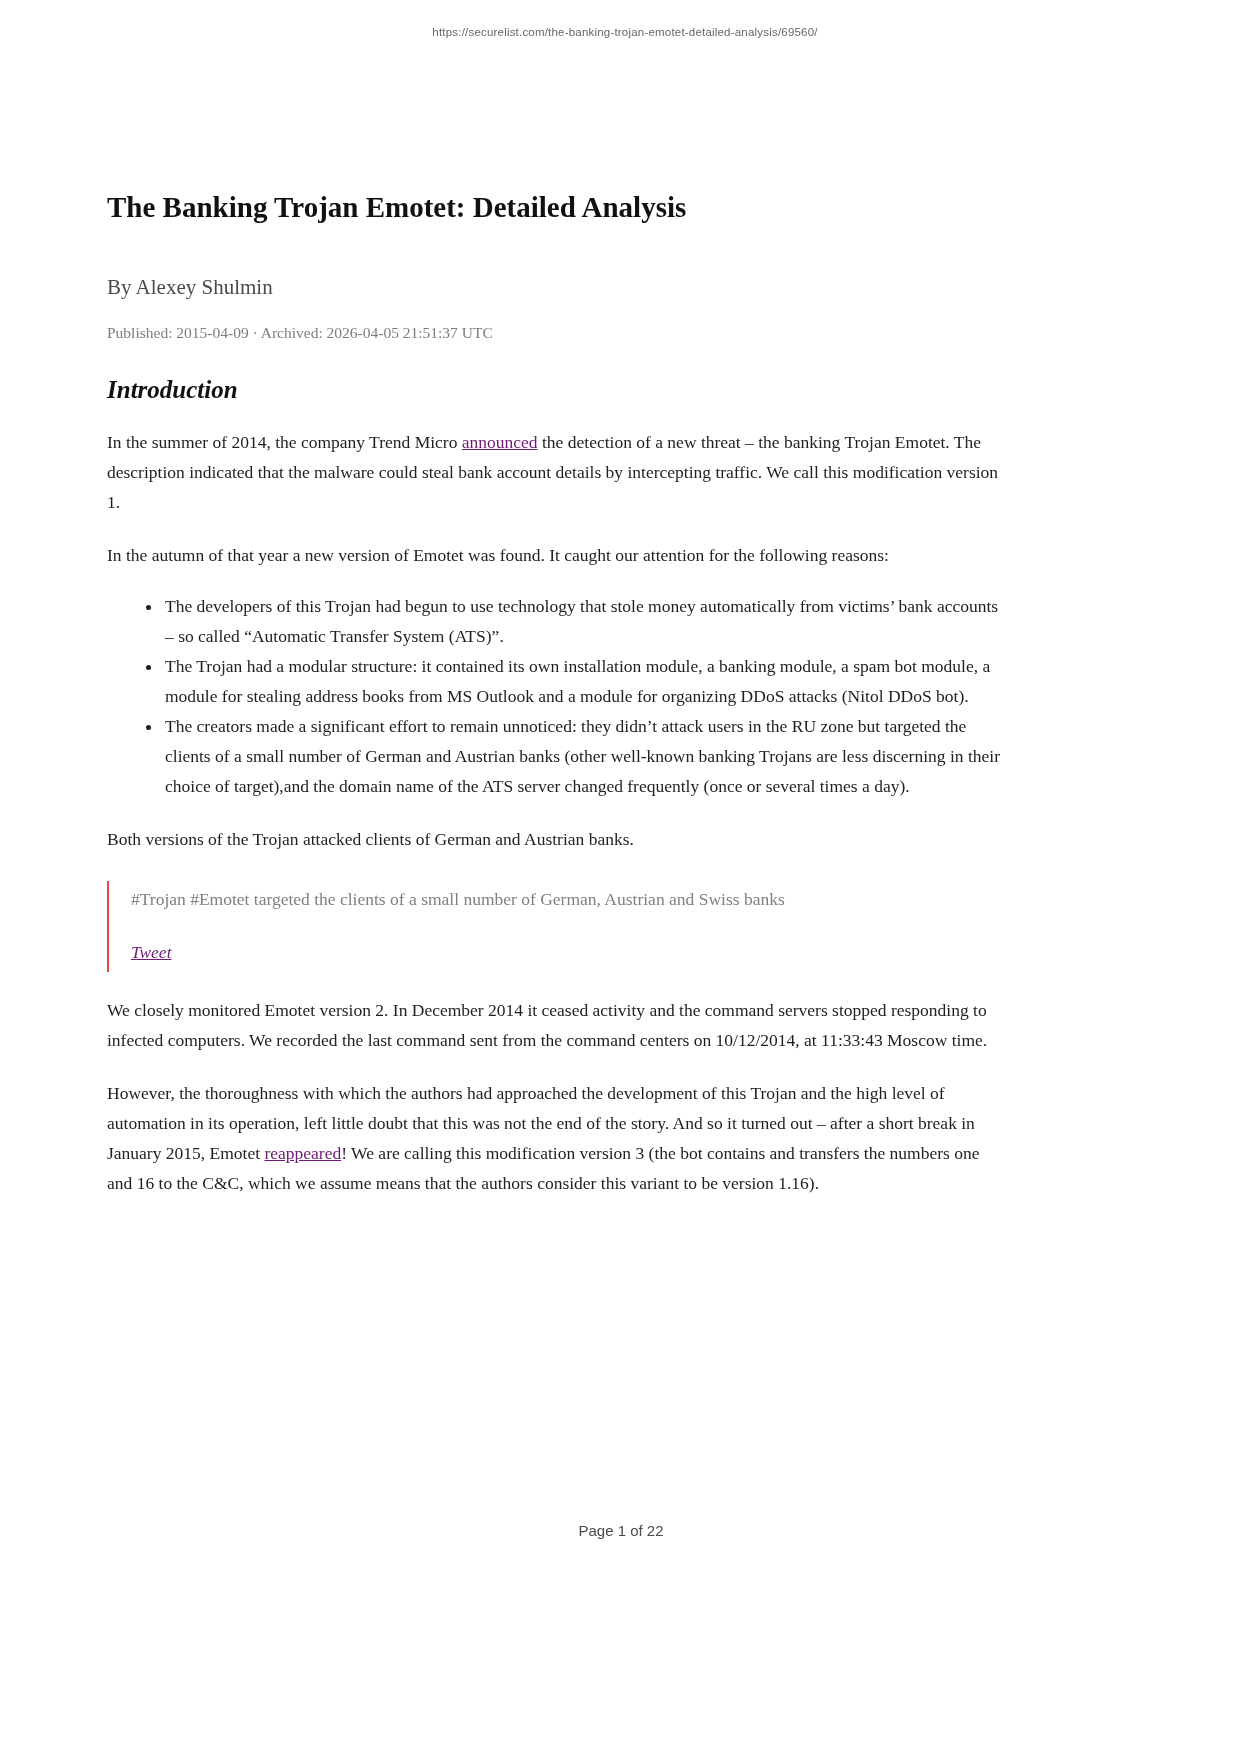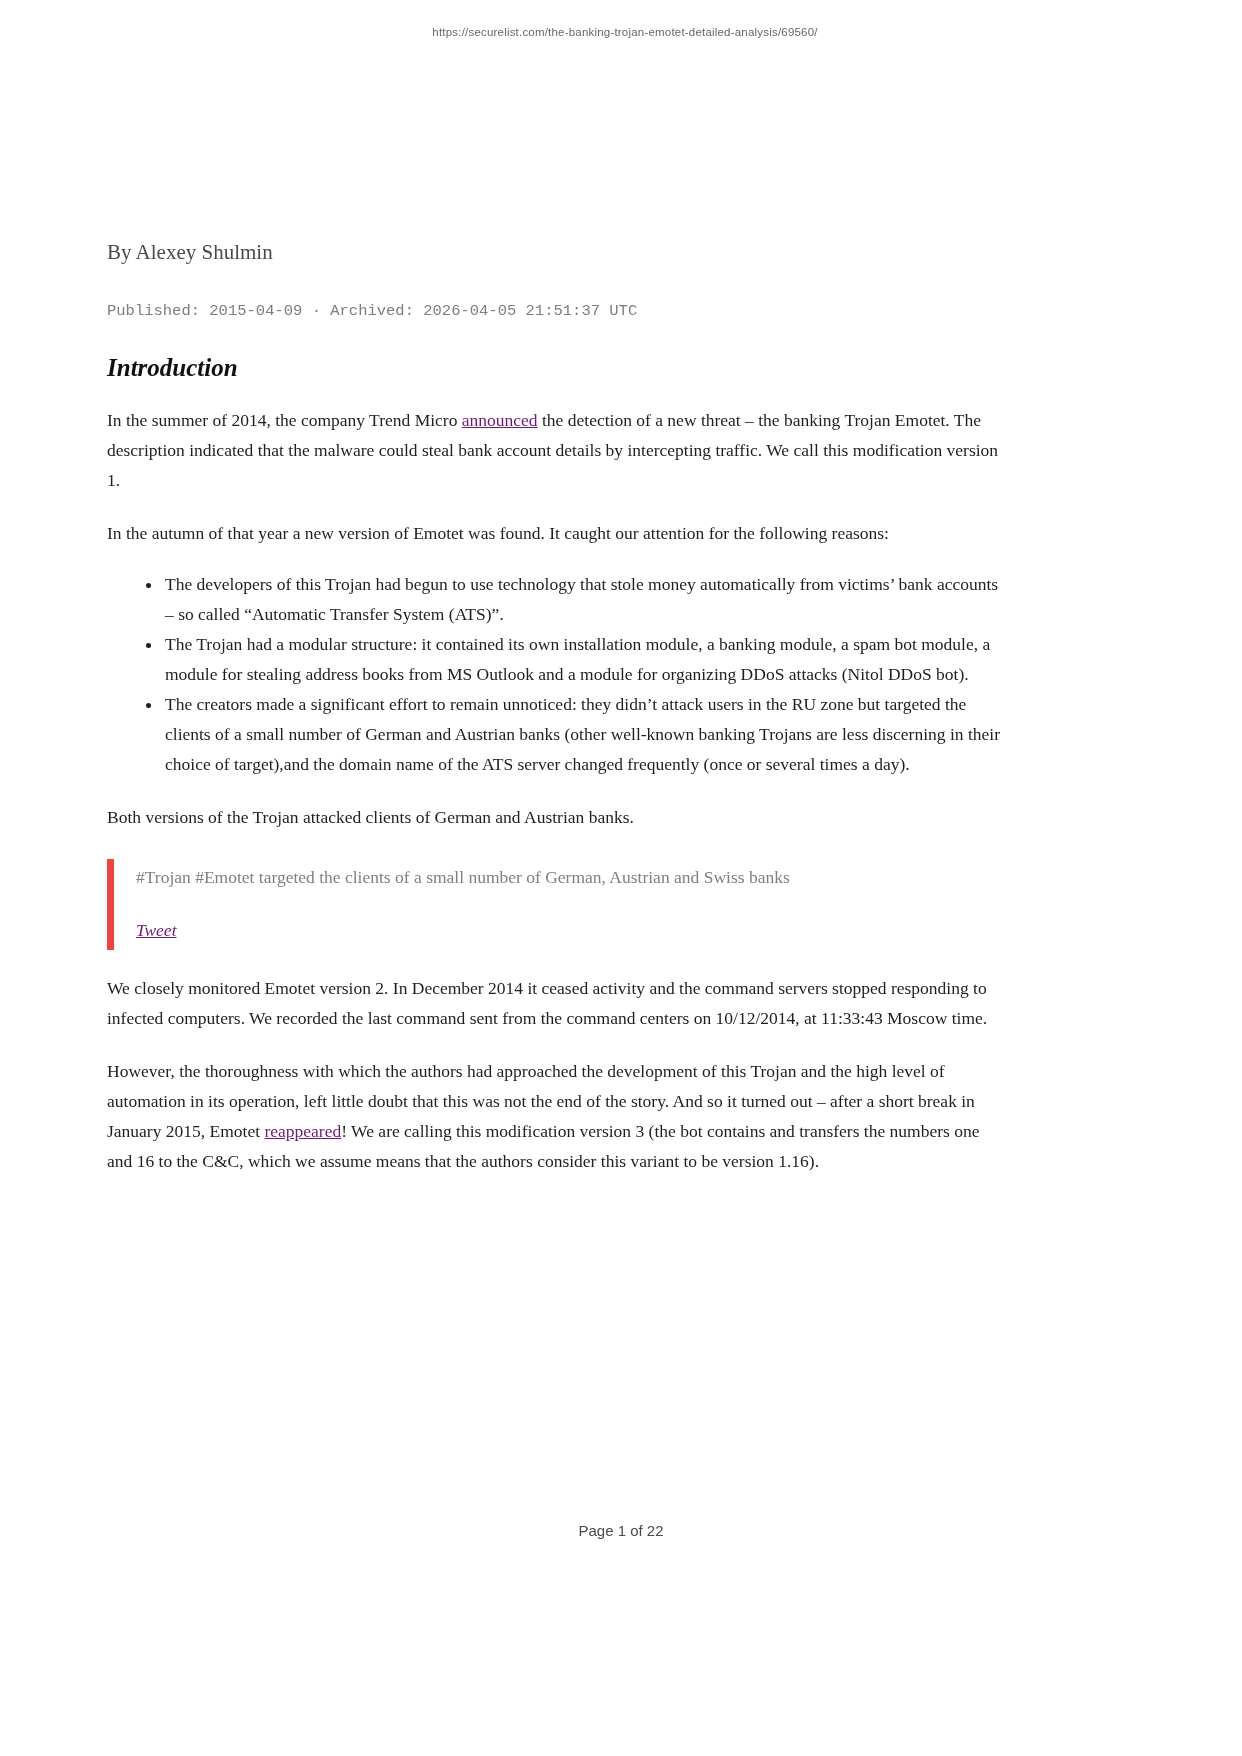--- a/index.html
+++ b/index.html
@@ -36,24 +36,23 @@
     font-weight: 700;
     color: #111111;
     line-height: 1.2;
   }
   .byline {
     margin-top: 50px;
     font-size: 21px;
     color: #4a4a4a;
   }
   .meta-line {
-    margin-top: 37px;
+    margin-top: 24px;
     font-size: 15.5px;
     color: #7d7d7d;
-    font-family: Liberation Mono, monospace;
   }
   .section-heading {
     margin-top: 34px;
     font-size: 25px;
     font-weight: 700;
     color: #111111;
     font-style: italic;
   }
   .body-p {
     margin-top: 23px;
@@ -69,21 +68,21 @@
     color: #1f1f1f;
   }
   .bullet-list li { margin: 0; padding-left: 2px; }
   a.link {
     color: #701a75;
     text-decoration: underline;
     cursor: pointer;
   }
   blockquote.tweet-quote {
     margin-top: 27px;
-    border-left: 7px solid #ef4444;
+    border-left: 2px solid #ef4444;
     padding: 3px 0 5px 22px;
   }
   .quote-text {
     font-size: 17.5px;
     line-height: 30px;
     color: #808080;
   }
   .tweet-line {
     margin-top: 23px;
     font-size: 17.5px;
@@ -103,20 +102,21 @@
 </style>
 </head>
 <body>
 
 <div class="page">
 
   <div class="header-url">https://securelist.com/the-banking-trojan-emotet-detailed-analysis/69560/</div>
 
   <div class="article">
 
+    <h1 class="page-title">The Banking Trojan Emotet: Detailed Analysis</h1>
 
     <p class="byline">By Alexey Shulmin</p>
 
     <p class="meta-line">Published: 2015-04-09 · Archived: 2026-04-05 21:51:37 UTC</p>
 
     <h2 class="section-heading">Introduction</h2>
 
     <p class="body-p"><span>In the summer of 2014, the company Trend Micro </span><a class="link">announced</a><span> the detection of a new threat – the banking Trojan Emotet.  The description indicated that the malware could steal bank account details by intercepting traffic.  We call this modification version 1.</span></p>
 
     <p class="body-p">In the autumn of that year a new version of Emotet was found.  It caught our attention for the following reasons:</p>

